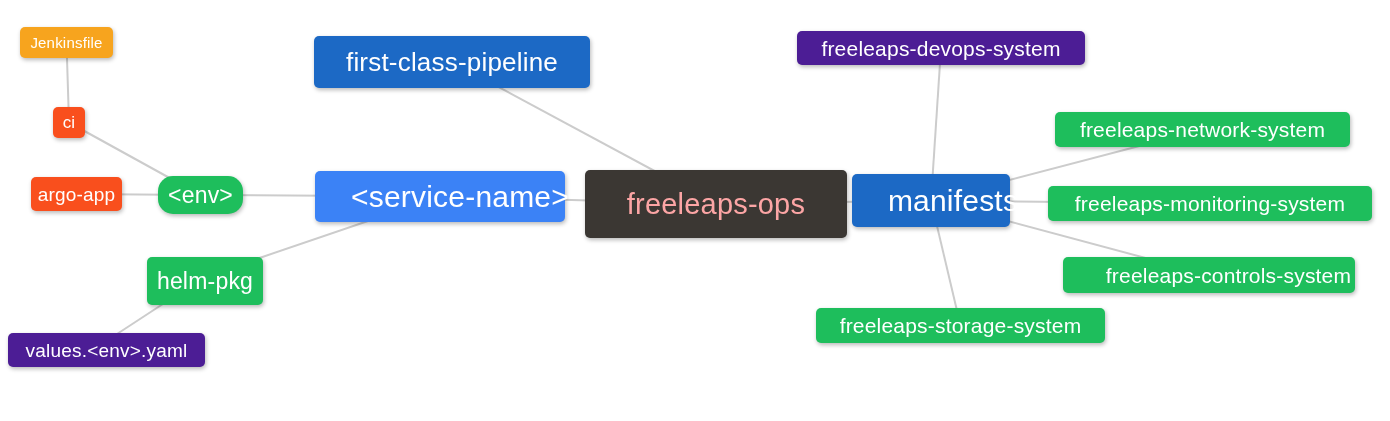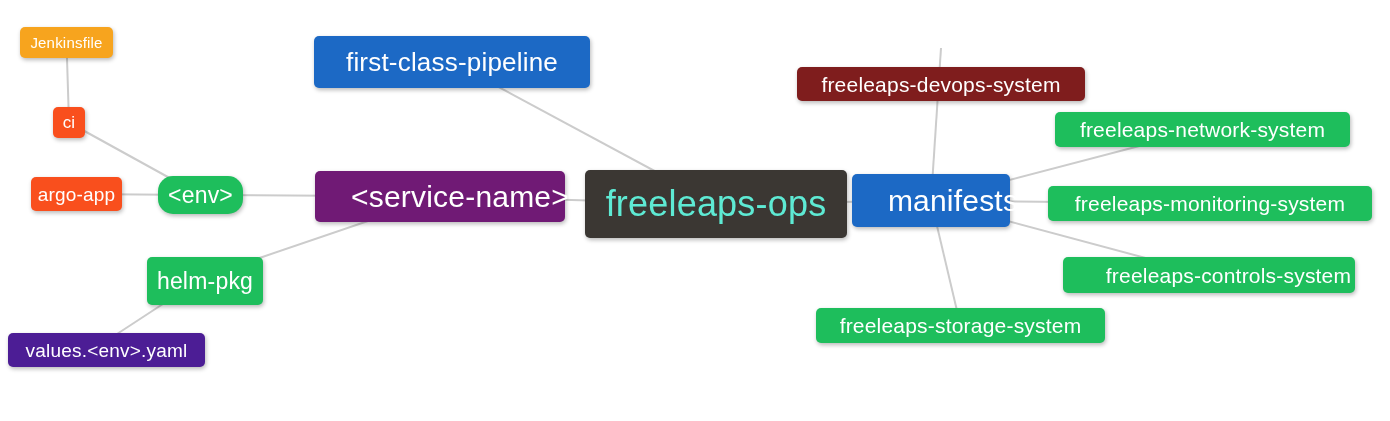--- a/index.html
+++ b/index.html
@@ -81,30 +81,30 @@
       </div>
       <div class="node" style="left: 147px; top: 257px; width: 116px; height: 48px; background: rgb(30, 190, 92);">
         <span class="node-label" style="font-size: 23px; color: rgb(255, 255, 255);">helm-pkg</span>
       </div>
       <div class="node" style="left: 8px; top: 333px; width: 197px; height: 34px; background: #4c1d95;">
         <span class="node-label" style="font-size: 19px; color: rgb(255, 255, 255);">values.&lt;env&gt;.yaml</span>
       </div>
       <div class="node" style="left: 314px; top: 36px; width: 276px; height: 52px; background: rgb(28, 105, 197);">
         <span class="node-label" style="font-size: 26px; color: rgb(255, 255, 255);">first-class-pipeline</span>
       </div>
-      <div class="node" style="left: 315px; top: 171px; width: 250px; height: 51px; background: #701a75; padding-left: 40px;">
+      <div class="node" style="left: 315px; top: 171px; width: 250px; height: 51px; background: #3b82f6; padding-left: 40px;">
         <span class="node-label" style="font-size: 30px; color: rgb(255, 255, 255);">&lt;service-name&gt;</span>
       </div>
       <div class="node" style="left: 585px; top: 170px; width: 262px; height: 68px; background: rgb(59, 55, 51);">
-        <span class="node-label" style="font-size: 36px; color: #5eead4;">freeleaps-ops</span>
+        <span class="node-label" style="font-size: 29px; color: #fca5a5;">freeleaps-ops</span>
       </div>
       <div class="node" style="left: 852px; top: 174px; width: 158px; height: 53px; background: rgb(28, 105, 197);">
         <span class="node-label" style="font-size: 30px; color: rgb(255, 255, 255); margin-left: 44px;">manifests</span>
       </div>
-      <div class="node" style="left: 797px; top: 31px; width: 288px; height: 34px; background: #7f1d1d; margin-top: 36px;">
+      <div class="node" style="left: 797px; top: 31px; width: 288px; height: 34px; background: #4c1d95;">
         <span class="node-label" style="font-size: 21px; color: rgb(255, 255, 255);">freeleaps-devops-system</span>
       </div>
       <div class="node" style="left: 1048px; top: 186px; width: 324px; height: 35px; background: rgb(30, 190, 92);">
         <span class="node-label" style="font-size: 21px; color: rgb(255, 255, 255);">freeleaps-monitoring-system</span>
       </div>
       <div class="node" style="left: 1055px; top: 112px; width: 295px; height: 35px; background: rgb(30, 190, 92);">
         <span class="node-label" style="font-size: 21px; color: rgb(255, 255, 255);">freeleaps-network-system</span>
       </div>
       <div class="node" style="left: 1063px; top: 257px; width: 292px; height: 36px; background: rgb(30, 190, 92); padding-left: 39px;">
         <span class="node-label" style="font-size: 21px; color: rgb(255, 255, 255);">freeleaps-controls-system</span>

